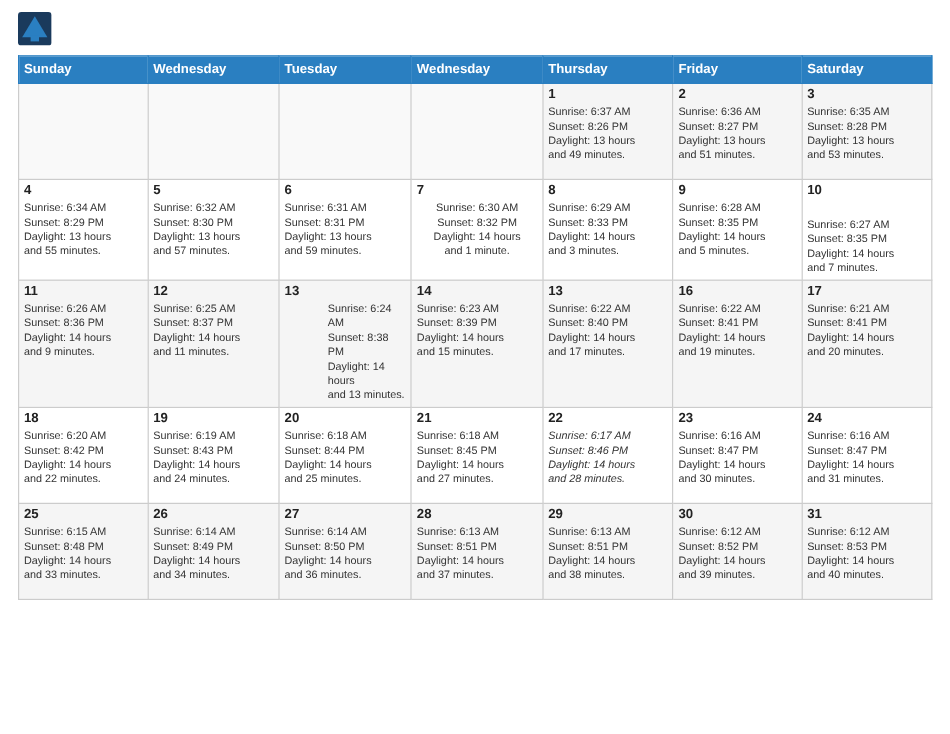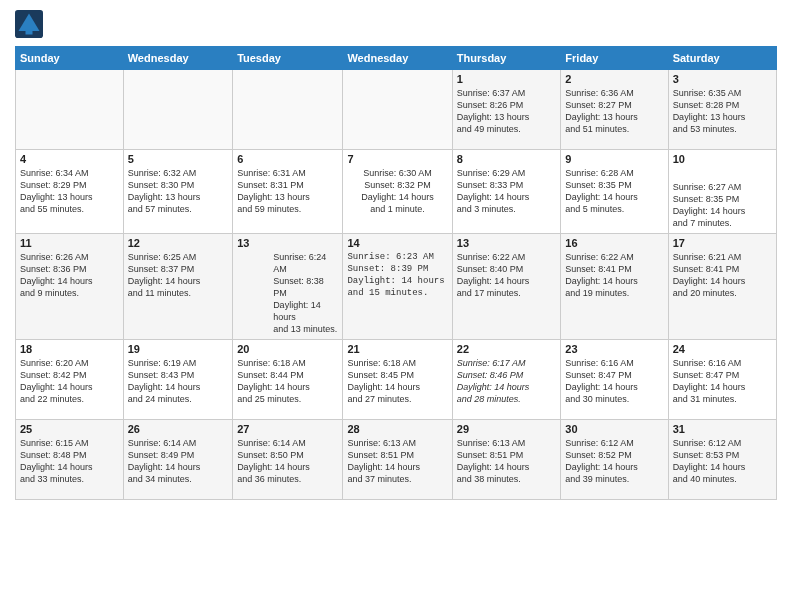--- a/index.html
+++ b/index.html
@@ -217,21 +217,21 @@
           </td>
           <td>
             <span class="day-number">13</span>
             <div class="day-info" style="white-space: pre-line; margin-left: 36px;">Sunrise: 6:24 AM
 Sunset: 8:38 PM
 Daylight: 14 hours
 and 13 minutes.</div>
           </td>
           <td>
             <span class="day-number">14</span>
-            <div class="day-info" style="white-space: pre-line; font-family: Liberation Mono, monospace;">Sunrise: 6:23 AM
+            <div class="day-info" style="white-space: pre-line;">Sunrise: 6:23 AM
 Sunset: 8:39 PM
 Daylight: 14 hours
 and 15 minutes.</div>
           </td>
           <td>
             <span class="day-number">13</span>
             <div class="day-info" style="white-space: pre-line;">Sunrise: 6:22 AM
 Sunset: 8:40 PM
 Daylight: 14 hours
 and 17 minutes.</div>

